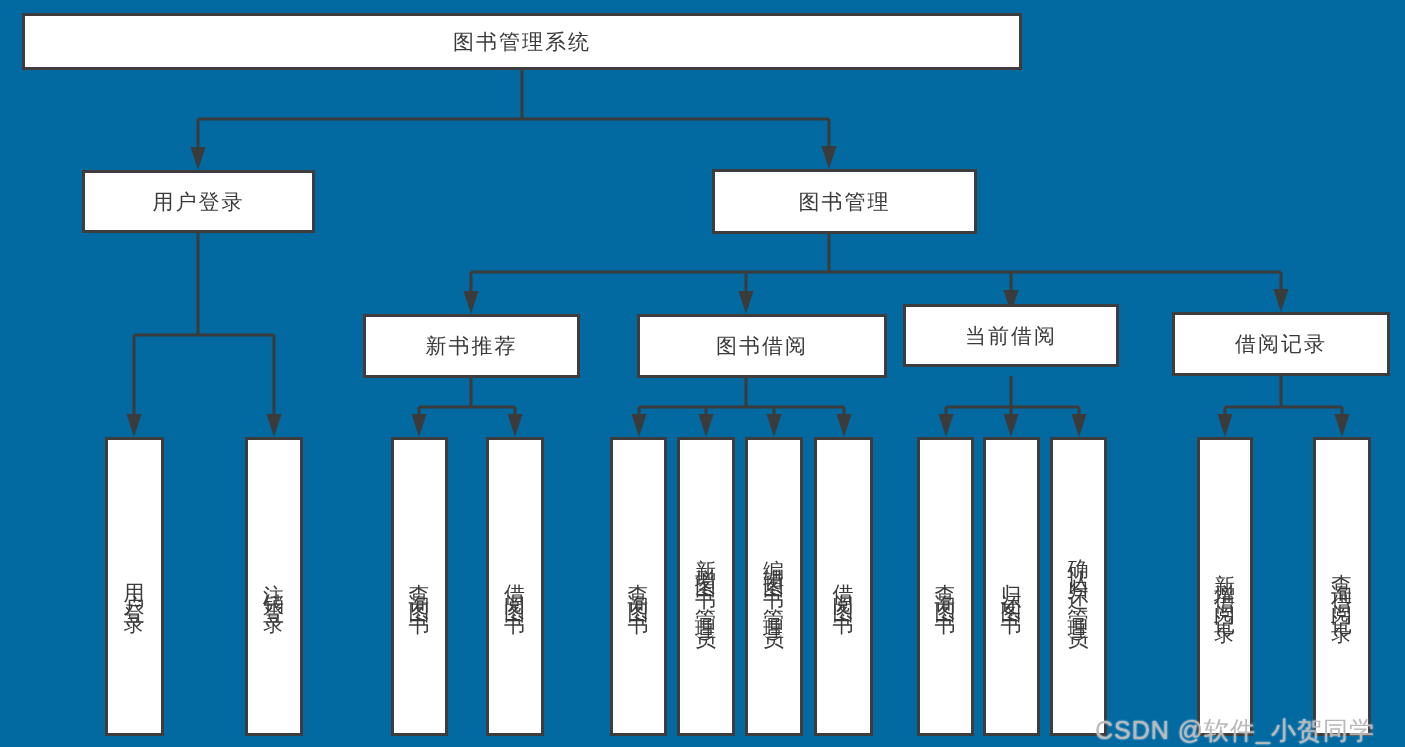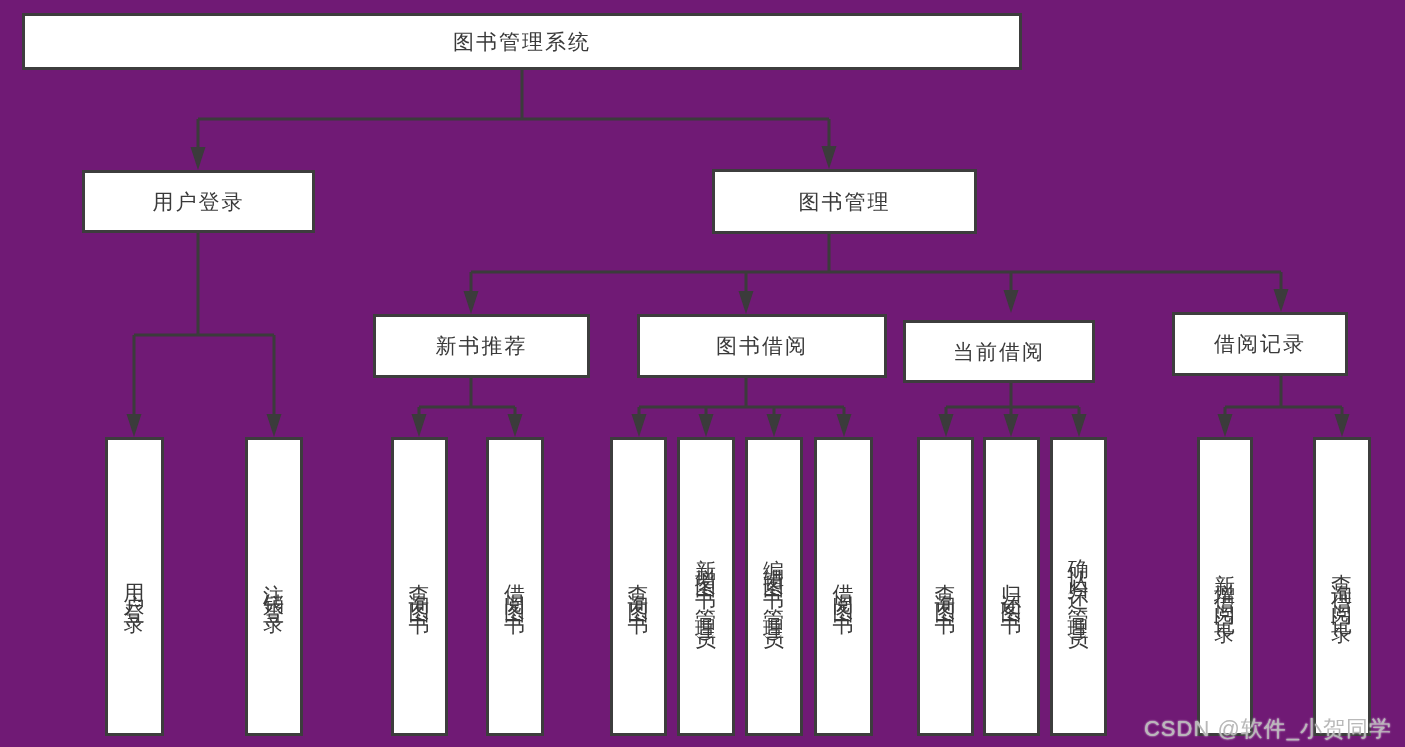--- a/index.html
+++ b/index.html
@@ -1,20 +1,20 @@
 <!DOCTYPE html>
 <html><head>
 <meta charset="utf-8">
 <style>
   html, body { margin: 0; padding: 0; background: #ffffff; }
   .canvas {
     position: relative;
     width: 1405px;
     height: 747px;
-    background: #701a75;
+    background: #0369a1;
     overflow: hidden;
     font-family: "Liberation Sans", sans-serif;
     color: #3a3a3a;
   }
   svg.wires {
     position: absolute;
     left: 0; top: 0;
     width: 1405px; height: 747px;
     pointer-events: none;
   }
@@ -39,22 +39,22 @@
   }
   .leaf .vlabel {
     writing-mode: vertical-rl;
     letter-spacing: 10px;
     line-height: 1.1;
     max-height: 291px;
   }
   .watermark {
     position: absolute;
     top: 714px;
-    right: 13px;
-    font-size: 22px;
+    right: 30px;
+    font-size: 25px;
     letter-spacing: 1px;
     color: #b9b9b9;
     text-shadow: 0 0 2px #ffffff;
   }
 </style>
 </head>
 <body>
 
 <div class="canvas">
 
@@ -96,24 +96,24 @@
       <polygon points="1217.5,414 1232.5,414 1225,437"></polygon>
       <polygon points="1334.5,414 1349.5,414 1342,437"></polygon>
     </g>
   </svg>
 
   <div class="box" style="left:22px; top:13px; width:1000px; height:57px;">图书管理系统</div>
 
   <div class="box" style="left:82px; top:170px; width:233px; height:63px;">用户登录</div>
   <div class="box" style="left:712px; top:169px; width:265px; height:65px;">图书管理</div>
 
-  <div class="box" style="left:363px; top:314px; width:217px; height:64px;margin-left:10px;">新书推荐</div>
+  <div class="box" style="left:363px; top:314px; width:217px; height:64px;">新书推荐</div>
   <div class="box" style="left:637px; top:314px; width:250px; height:64px;">图书借阅</div>
-  <div class="box" style="left:903px; top:320px; width:192px; height:63px;">当前借阅</div>
-  <div class="box" style="left:1172px; top:312px; width:176px; height:64px;">借阅记录</div>
+  <div class="box" style="left:903px; top:304px; width:216px; height:63px;">当前借阅</div>
+  <div class="box" style="left:1172px; top:312px; width:218px; height:64px;">借阅记录</div>
 
   <div class="box leaf" style="left:105px; width:59px;">
     <span class="vlabel">用户登录</span>
   </div>
   <div class="box leaf" style="left:245px; width:58px;">
     <span class="vlabel">注销登录</span>
   </div>
 
   <div class="box leaf" style="left:391px; width:57px;">
     <span class="vlabel">查询图书</span>

